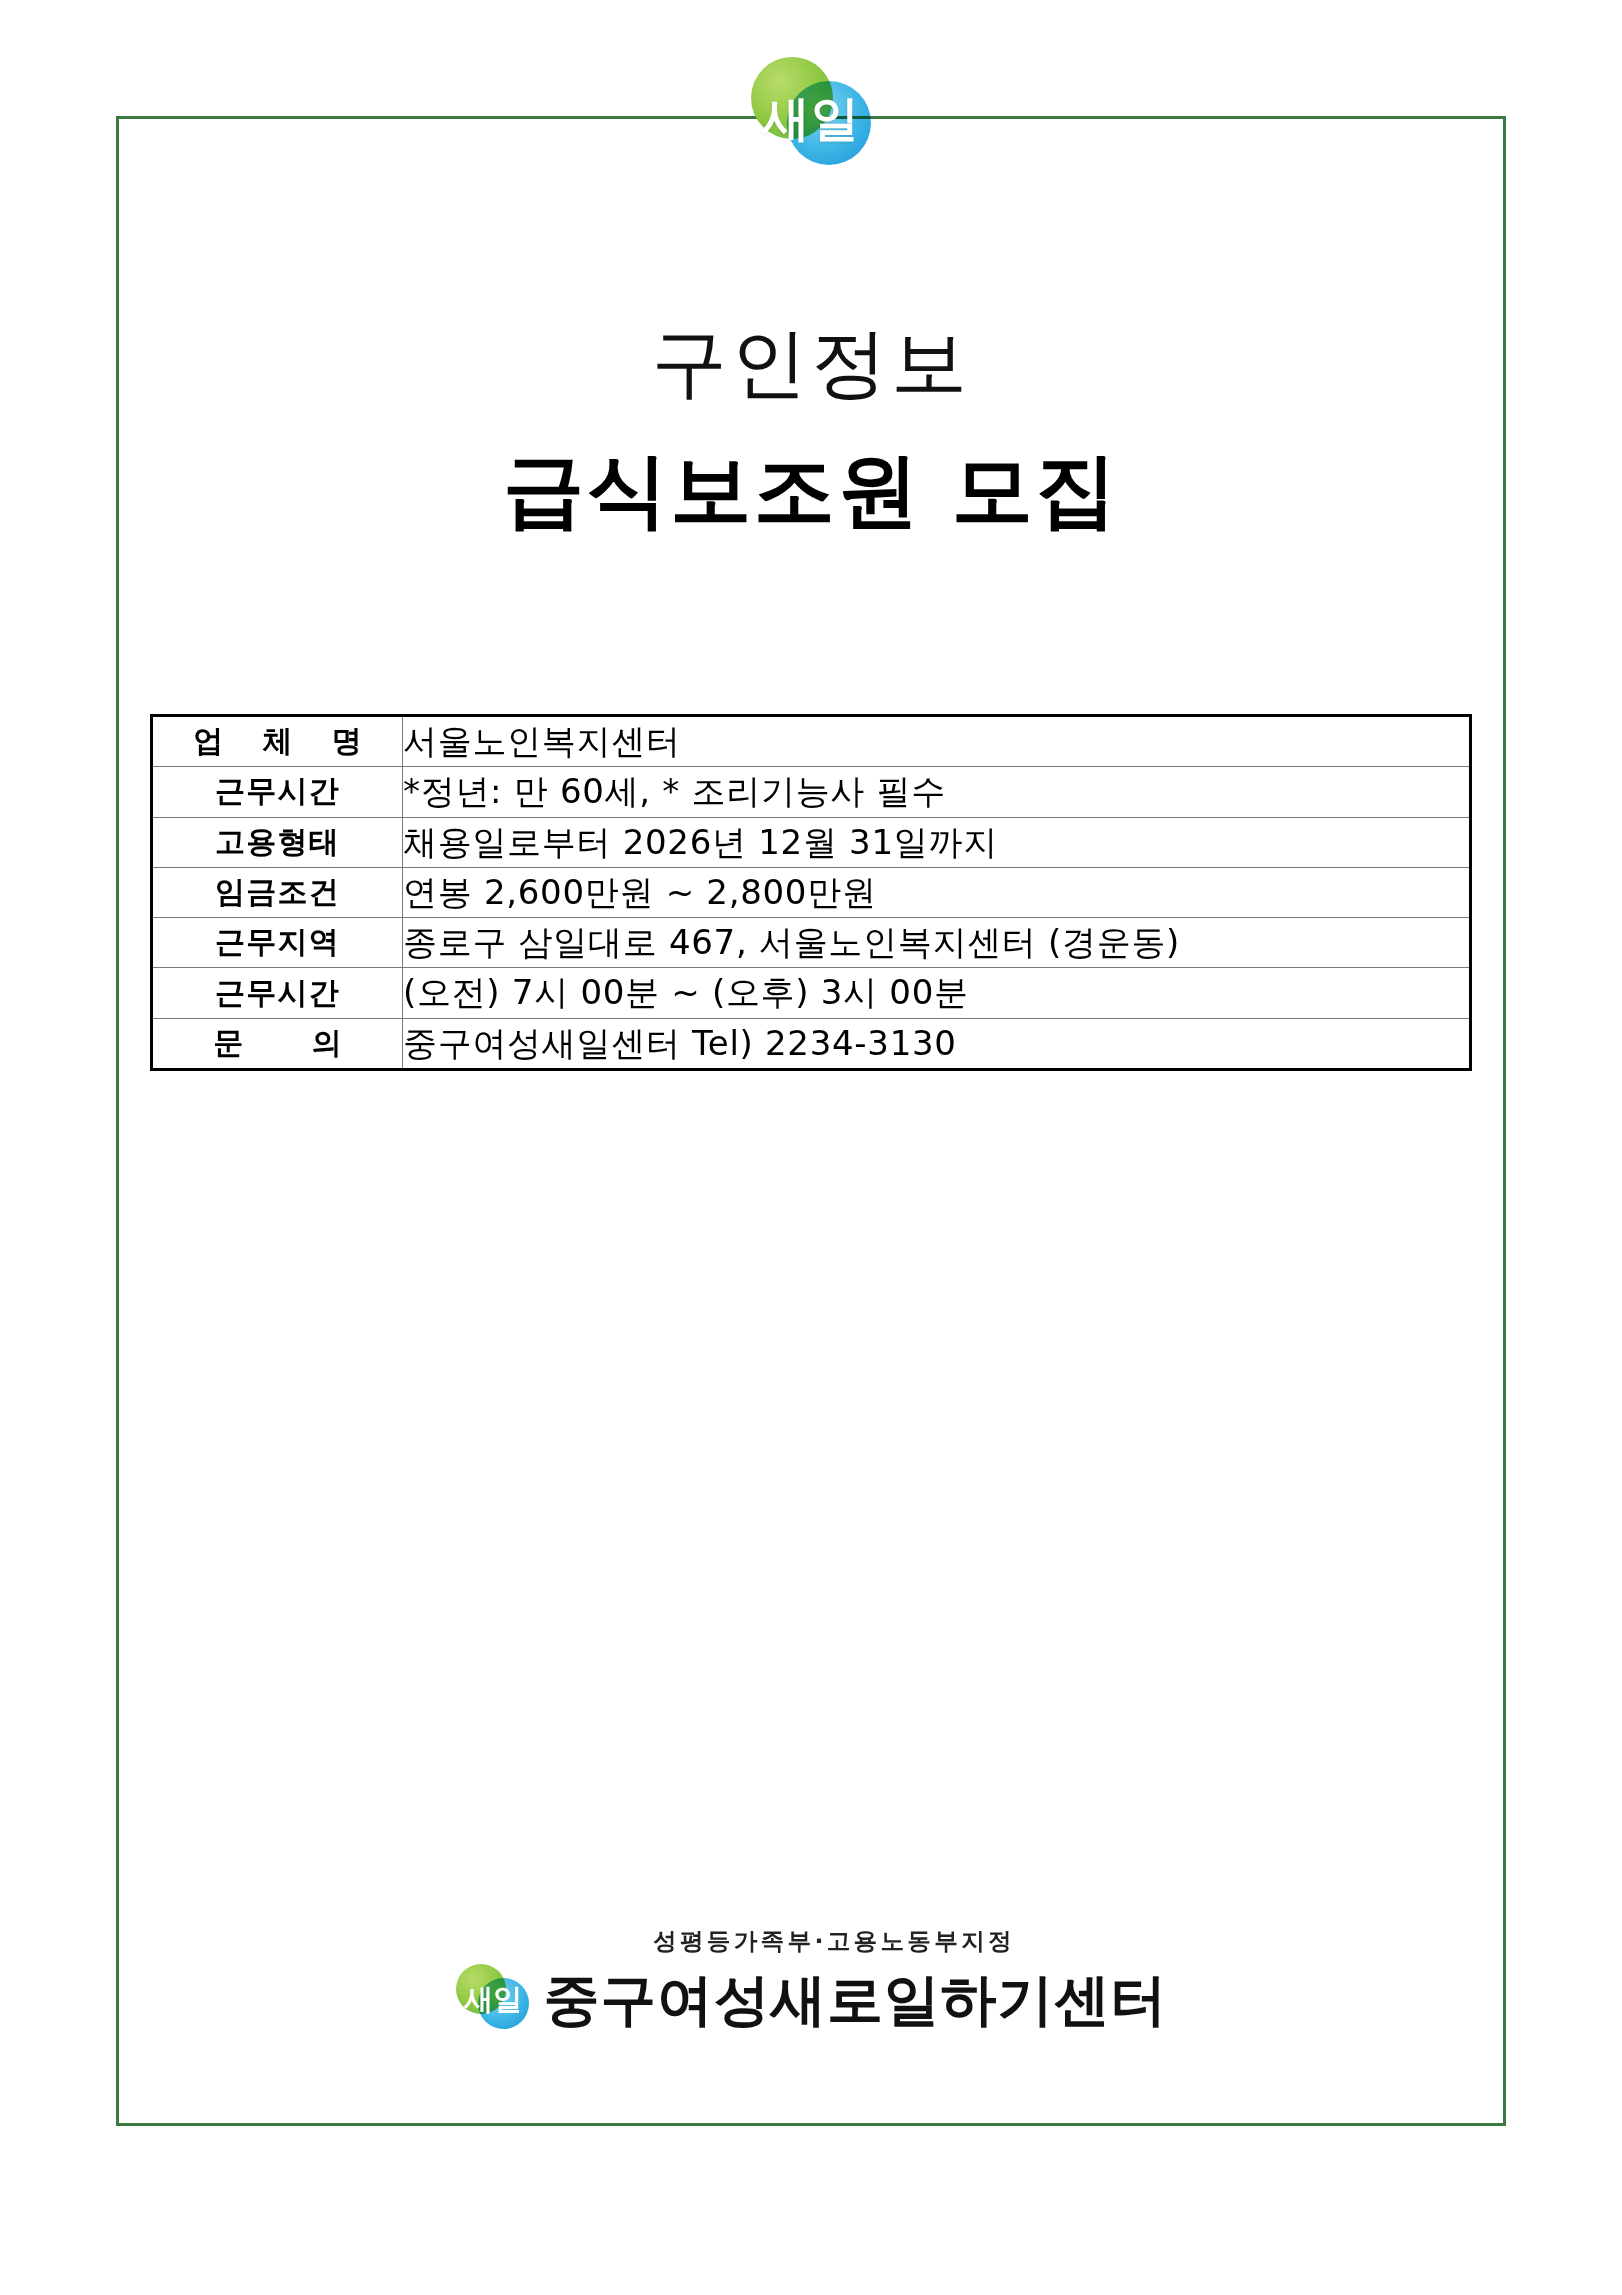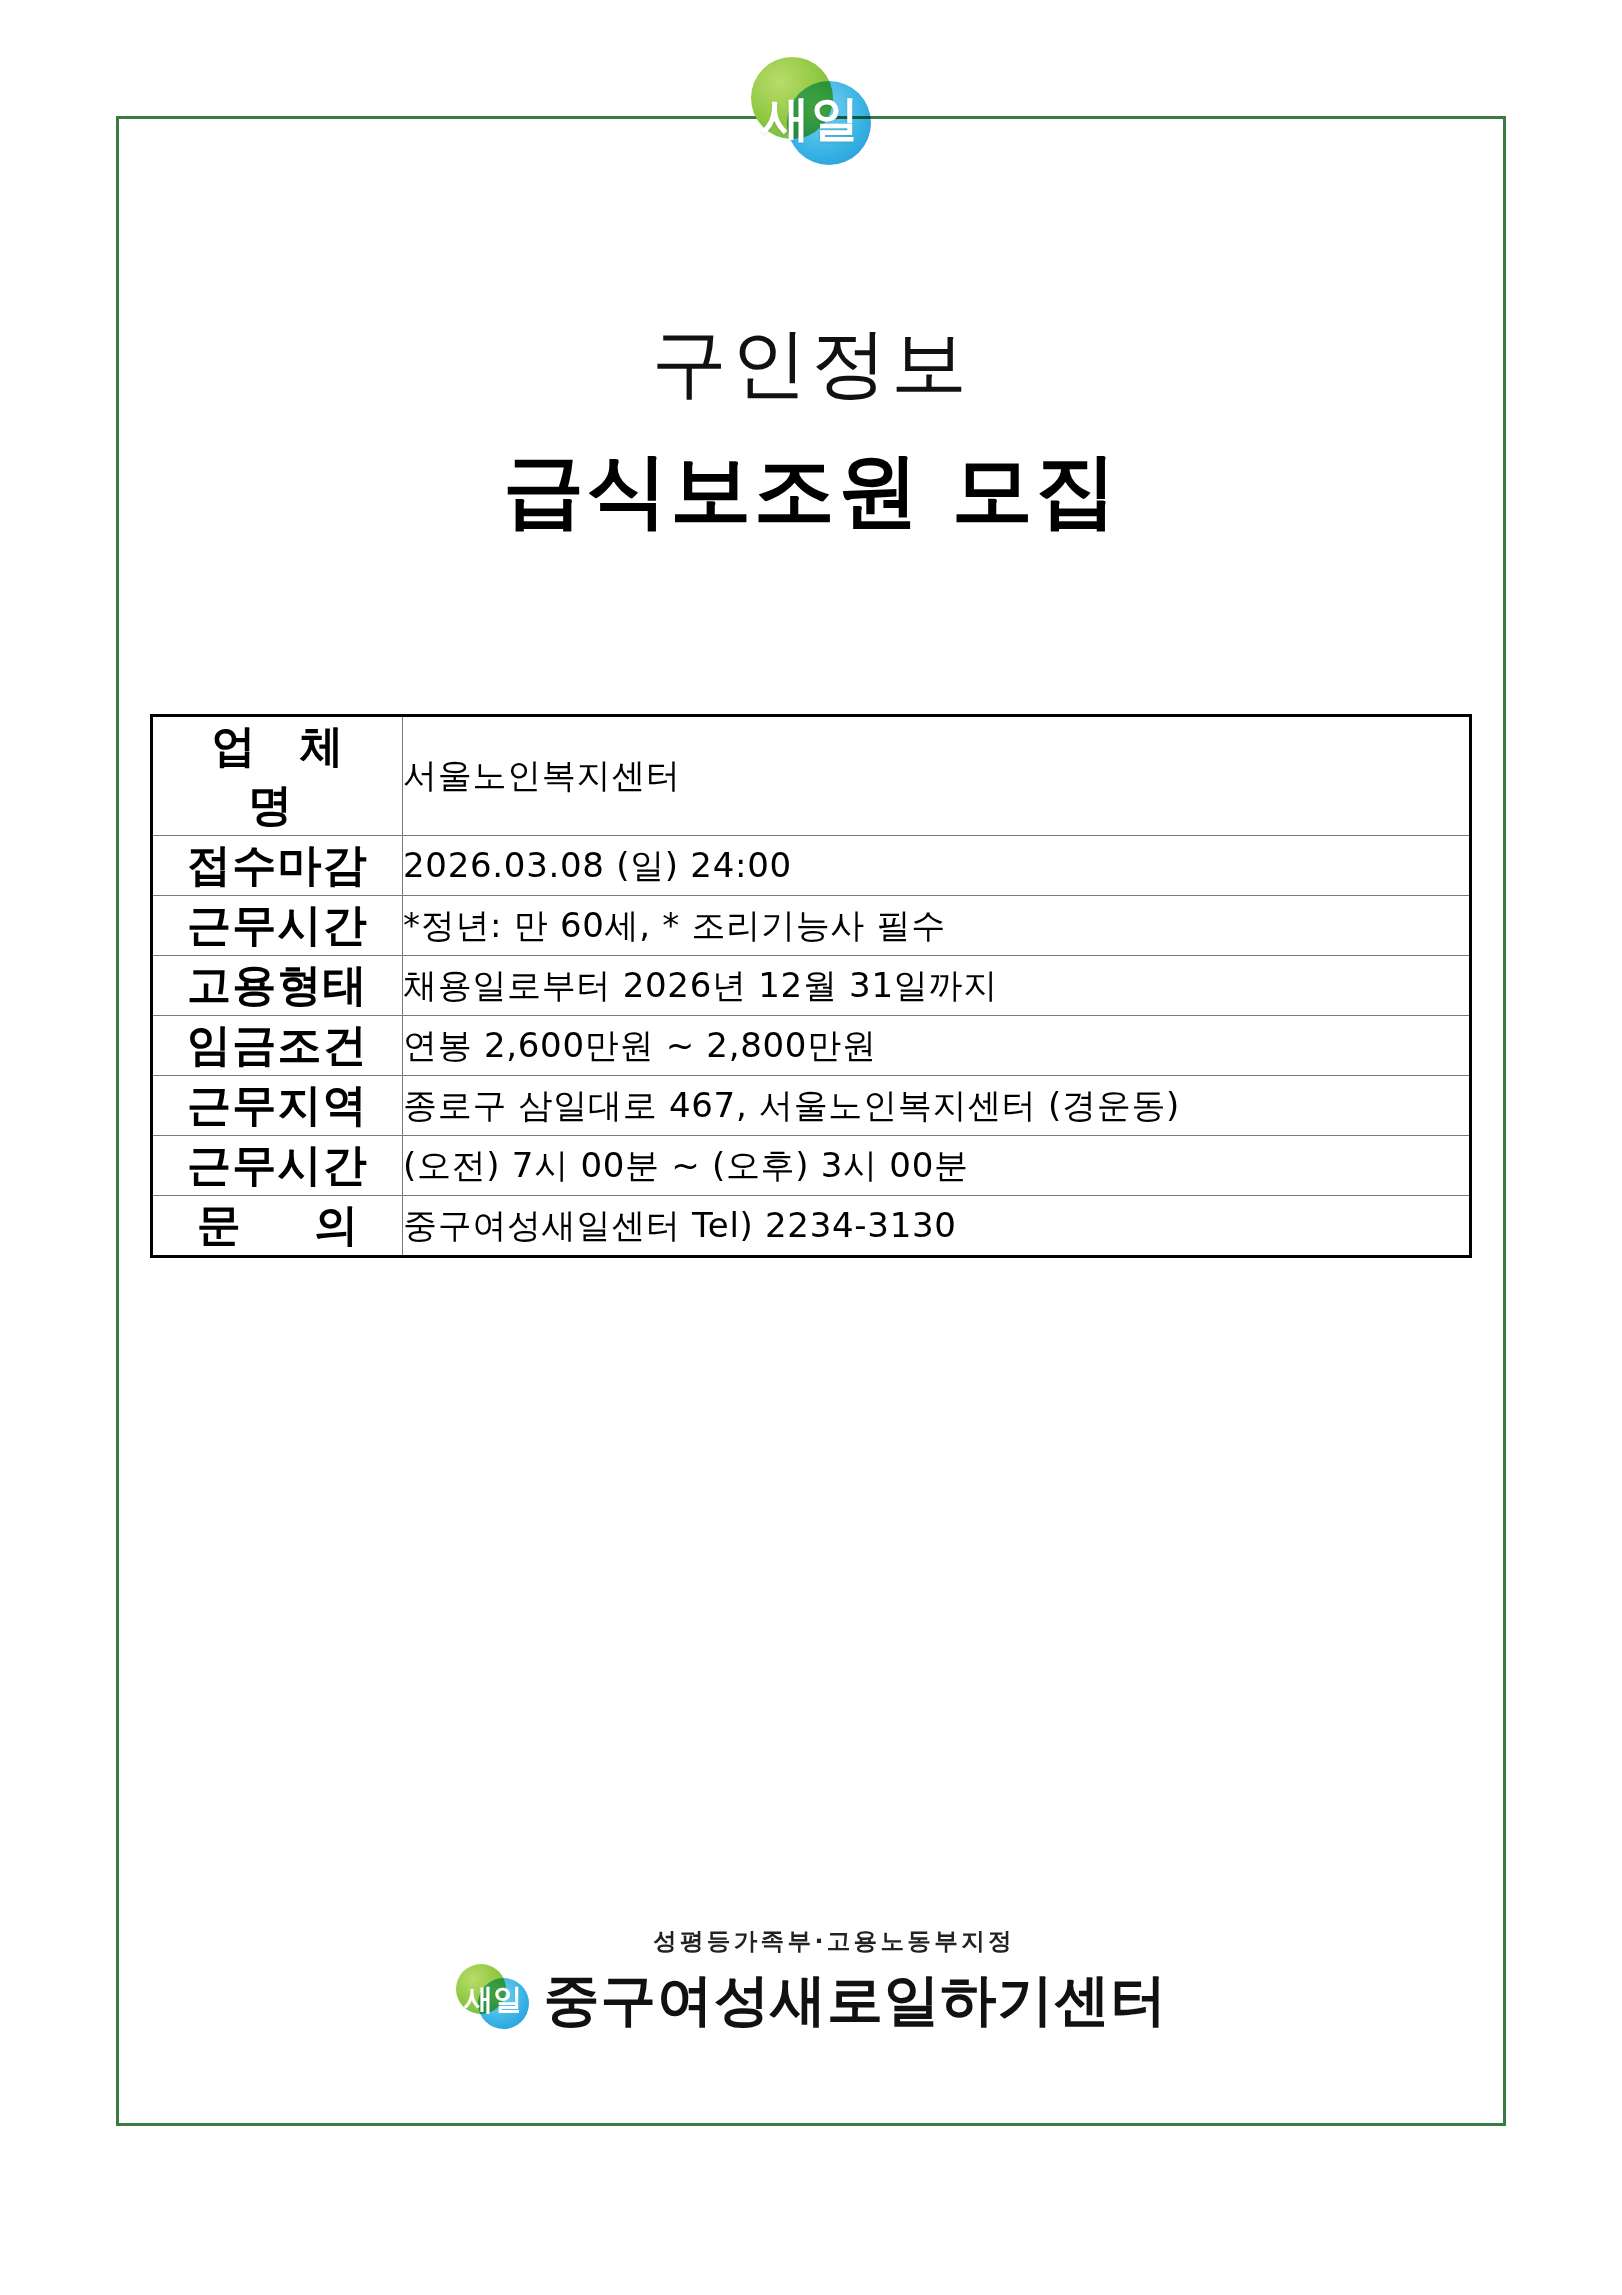--- a/index.html
+++ b/index.html
@@ -123,21 +123,21 @@
     vertical-align: middle;
   }
   table.info-table tr:first-child td { border-top: none; }
   table.info-table tr:last-child td { border-bottom: none; }
   table.info-table td:first-child { border-left: none; }
   table.info-table td:last-child { border-right: none; }
 
   td.label-cell {
     width: 249px;
     text-align: center;
-    font-size: 44px;
+    font-size: 30px;
     font-weight: 700;
     letter-spacing: 1.3px;
     padding: 22px 6.5px;
     color: #000000;
   }
   td.label-cell.spaced {
     letter-spacing: 14.4px;
     text-indent: 14.4px;
   }
   td.label-cell.spaced-wide {
@@ -237,24 +237,20 @@
     <div class="title-main">구인정보</div>
     <div class="title-sub">급식보조원 모집</div>
   </div>
 
   <div class="info-table-wrap">
     <table class="info-table">
       <tbody>
         <tr>
           <td class="label-cell spaced">업 체 명</td>
           <td class="value-cell">서울노인복지센터</td>
-        </tr>
-        <tr>
-          <td class="label-cell">접수마감</td>
-          <td class="value-cell">2026.03.08 (일) 24:00</td>
         </tr>
         <tr>
           <td class="label-cell">근무시간</td>
           <td class="value-cell">*정년: 만 60세, * 조리기능사 필수</td>
         </tr>
         <tr>
           <td class="label-cell">고용형태</td>
           <td class="value-cell">채용일로부터 2026년 12월 31일까지</td>
         </tr>
         <tr>

